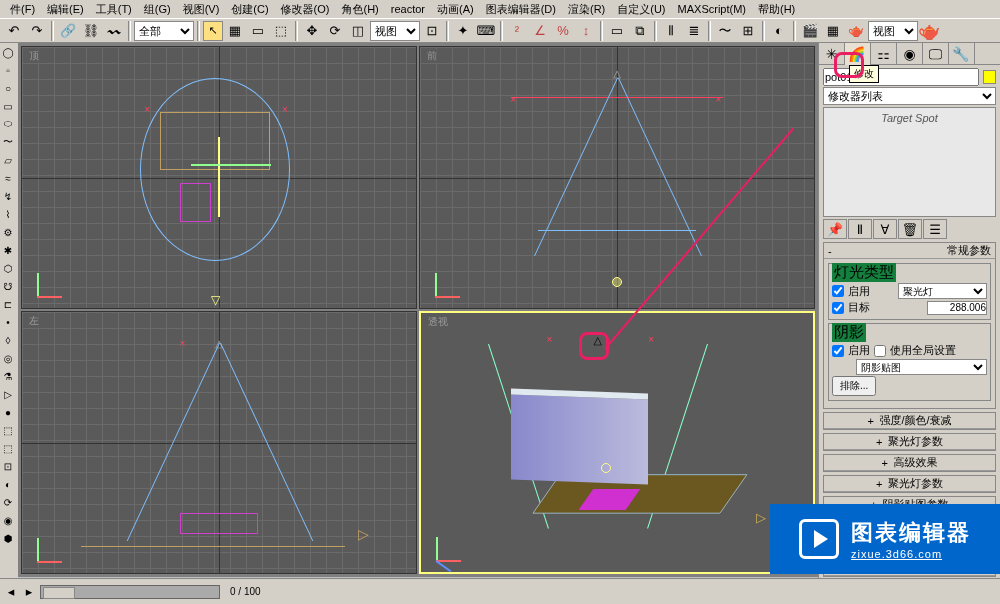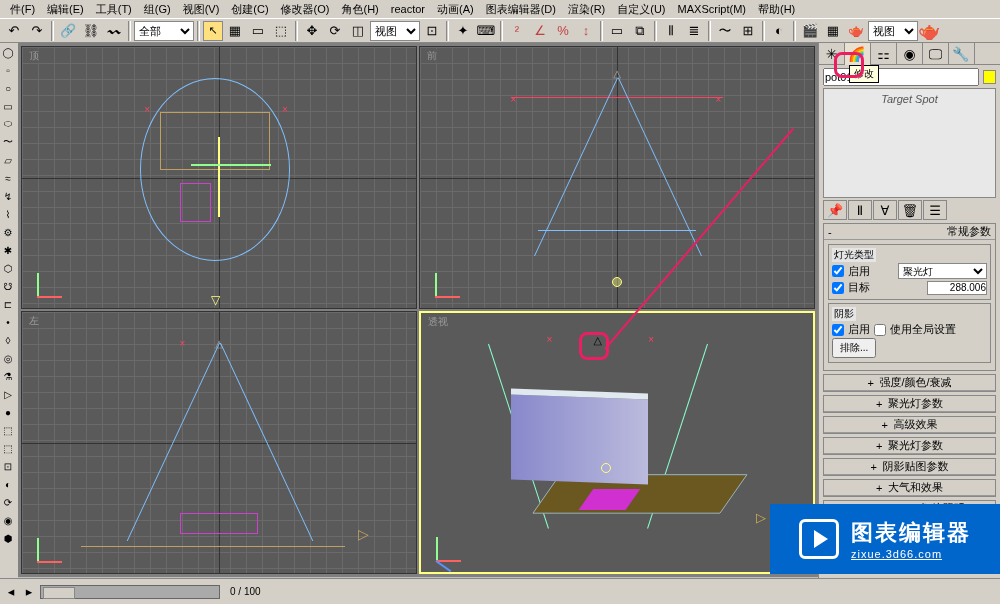--- a/index.html
+++ b/index.html
@@ -42,21 +42,21 @@
 .mod-stack { width: 100%; height: 110px; background: #e8e8e8; border: 1px solid #888; margin-top: 2px; }
 .mod-stack-item { padding: 4px; color: #555; text-align: center; font-style: italic; }
 .mod-btns { display: flex; gap: 1px; margin-top: 2px; }
 .mod-btns .tb-btn { width: 24px; height: 20px; border: 1px solid #888; }
 
 .rollout { border: 1px solid #888; margin-top: 3px; background: #d4d0c8; }
 .rollout-hdr { height: 16px; background: #d4d0c8; display: flex; align-items: center; padding: 0 4px; font-size: 10px; border-bottom: 1px solid #999; }
 .rollout-hdr .pm { width: 12px; display: inline-block; }
 .rollout-body { padding: 4px; font-size: 10px; }
 .fieldset { border: 1px solid #888; padding: 3px; margin-bottom: 3px; }
-.fieldset-label { font-size: 10px; margin-top: -9px; background: #e5e5e5; display: inline-block; padding: 0 2px; }
+.fieldset-label { font-size: 15px; margin-top: -9px; background: #15803d; display: inline-block; padding: 0 2px; }
 .row { display: flex; align-items: center; gap: 4px; margin: 1px 0; }
 .cb { width: 12px; height: 12px; }
 .dd { flex: 1; height: 16px; background: #fff; border: 1px solid #888; font-size: 10px; margin-left: 24px; }
 .numinput { width: 60px; height: 14px; background: #fff; border: 1px solid #888; font-size: 10px; text-align: right; }
 .rollout-list .rollout-hdr { justify-content: center; }
 
 .statusbar { position: absolute; bottom: 0; left: 0; right: 0; height: 26px; background: #d4d0c8; border-top: 1px solid #888; display: flex; align-items: center; padding: 0 4px; gap: 4px; }
 .sb-scroll { width: 180px; height: 14px; background: #aaa; border: 1px solid #666; position: relative; }
 .sb-scroll::after { content: ''; position: absolute; left: 2px; top: 1px; width: 30px; height: 10px; background: #d4d0c8; border: 1px solid #888; }
 .sb-frame { font-size: 10px; padding: 0 6px; }
@@ -284,20 +284,21 @@
     <div class="cmd-tab">◉</div>
     <div class="cmd-tab">🖵</div>
     <div class="cmd-tab">🔧</div>
     <div style="position:absolute;left:30px;top:22px;background:#ffffe0;border:1px solid #000;padding:1px 4px;font-size:10px;z-index:10">修改</div>
   </div>
   <div class="cmd-body">
     <div class="row">
       <input class="obj-name" value="pot01" style="">
       <span class="yellow-sq"></span>
     </div>
+    <select class="mod-list"><option>修改器列表</option></select>
     <div class="mod-stack">
       <div class="mod-stack-item">Target Spot</div>
     </div>
     <div class="mod-btns">
       <div class="tb-btn">📌</div>
       <div class="tb-btn">Ⅱ</div>
       <div class="tb-btn">∀</div>
       <div class="tb-btn">🗑</div>
       <div class="tb-btn">☰</div>
     </div>
@@ -323,20 +324,23 @@
           </div>
         </div>
         <div class="fieldset">
           <div class="fieldset-label">阴影</div>
           <div class="row">
             <input type="checkbox" class="cb" checked="" style="">
             <span>启用</span>
             <input type="checkbox" class="cb" style="">
             <span>使用全局设置</span>
           </div>
+          <div class="row">
+            <select class="dd"><option>阴影贴图</option></select>
+          </div>
           <div class="row" style="justify-content:flex-start">
             <button style="font-size:10px;padding:1px 6px">排除...</button>
           </div>
         </div>
       </div>
     </div>
 
     <div class="rollout-list">
       <div class="rollout">
           <div class="rollout-hdr">

